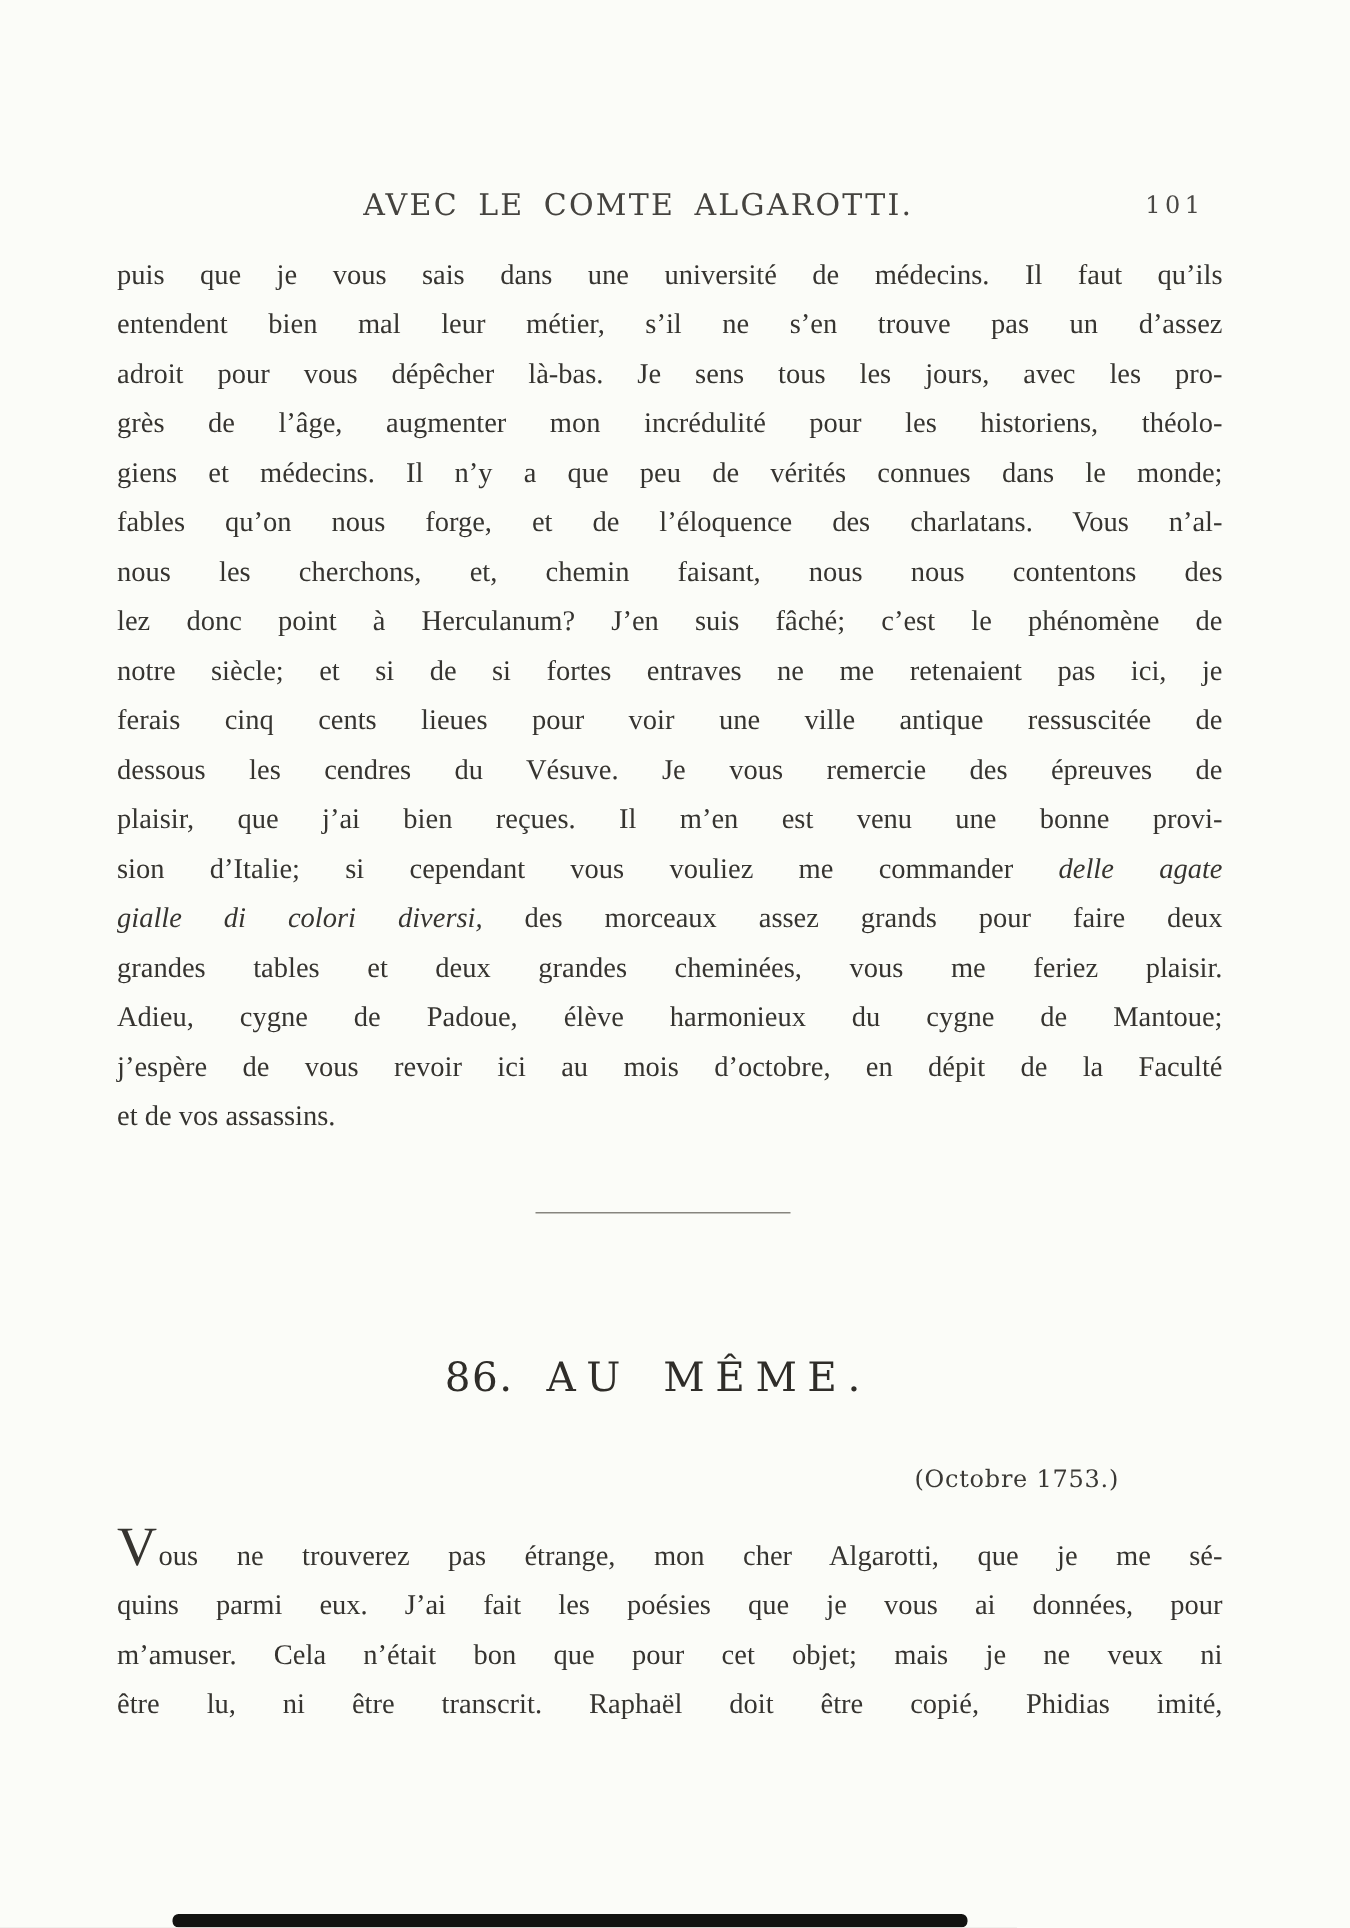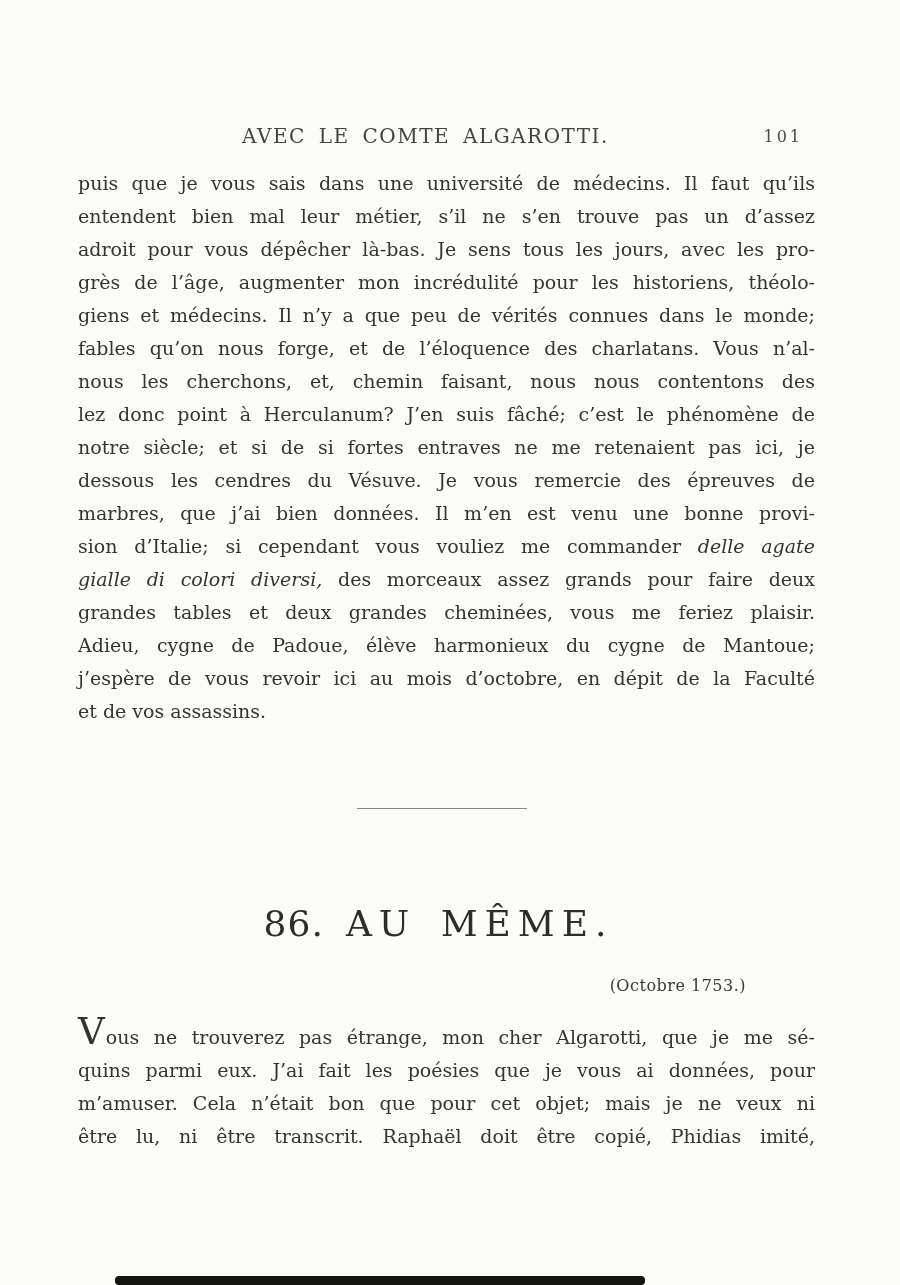--- a/index.html
+++ b/index.html
@@ -32,34 +32,34 @@
     font-size:19px;line-height:33px;
   }
   .letter-body-1{top:167px;}
   .letter-body-2{top:1021px;}
   .line{
     text-align:justify;
     text-align-last:justify;
     -moz-text-align-last:justify;
     white-space:nowrap;
   }
-  .line span{white-space:normal;}
+  .line span{white-space:normal;font-family:Liberation Serif, serif;}
   .line{white-space:normal;}
   .line.final{text-align-last:left;}
   .it{font-style:italic;}
   .cap{font-size:37px;line-height:0;letter-spacing:1px;}
   
   .divider{
     position:absolute;top:808px;left:357px;width:170px;height:1px;
     background:#87857f;
   }
   
   .letter-heading{
     position:absolute;top:903px;left:78px;width:737px;
-    text-align:center;font-size:36px;color:#2f2d29;
+    text-align:center;font-size:27px;color:#2f2d29;
     transform:translateX(-8px);
     white-space:nowrap;
   }
   .letter-number{letter-spacing:1px;margin-right:22px;}
   .letter-title{letter-spacing:7px;word-spacing:6px;}
   .letter-date{
     position:absolute;top:976px;left:78px;width:737px;
     text-align:right;padding-right:69px;box-sizing:border-box;
     font-size:16px;color:#3b3935;letter-spacing:0.5px;
   }
@@ -82,22 +82,23 @@
   <div class="textblock letter-body-1">
       <div class="line"><span>puis que je vous sais dans une université de médecins. Il faut qu’ils</span></div>
       <div class="line"><span>entendent bien mal leur métier, s’il ne s’en trouve pas un d’assez</span></div>
       <div class="line"><span>adroit pour vous dépêcher là-bas. Je sens tous les jours, avec les pro-</span></div>
       <div class="line"><span>grès de l’âge, augmenter mon incrédulité pour les historiens, théolo-</span></div>
       <div class="line"><span>giens et médecins. Il n’y a que peu de vérités connues dans le monde;</span></div>
       <div class="line"><span>fables qu’on nous forge, et de l’éloquence des charlatans. Vous n’al-</span></div>
       <div class="line"><span>nous les cherchons, et, chemin faisant, nous nous contentons des</span></div>
       <div class="line"><span>lez donc point à Herculanum? J’en suis fâché; c’est le phénomène de</span></div>
       <div class="line"><span>notre siècle; et si de si fortes entraves ne me retenaient pas ici, je</span></div>
+      <div class="line"><span>ferais cinq cents lieues pour voir une ville antique ressuscitée de</span></div>
       <div class="line"><span>dessous les cendres du Vésuve. Je vous remercie des épreuves de</span></div>
-      <div class="line"><span>marbres, que j’ai bien données. Il m’en est venu une bonne provi-</span></div>
+      <div class="line"><span>plaisir, que j’ai bien reçues. Il m’en est venu une bonne provi-</span></div>
       <div class="line"><span>sion d’Italie; si cependant vous vouliez me commander </span><span class="it">delle agate</span></div>
       <div class="line"><span class="it">gialle di colori diversi,</span><span> des morceaux assez grands pour faire deux</span></div>
       <div class="line"><span>grandes tables et deux grandes cheminées, vous me feriez plaisir.</span></div>
       <div class="line"><span>Adieu, cygne de Padoue, élève harmonieux du cygne de Mantoue;</span></div>
       <div class="line"><span>j’espère de vous revoir ici au mois d’octobre, en dépit de la Faculté</span></div>
       <div class="line final"><span>et de vos assassins.</span></div>
     </div>
 
   <div class="divider"></div>
 

